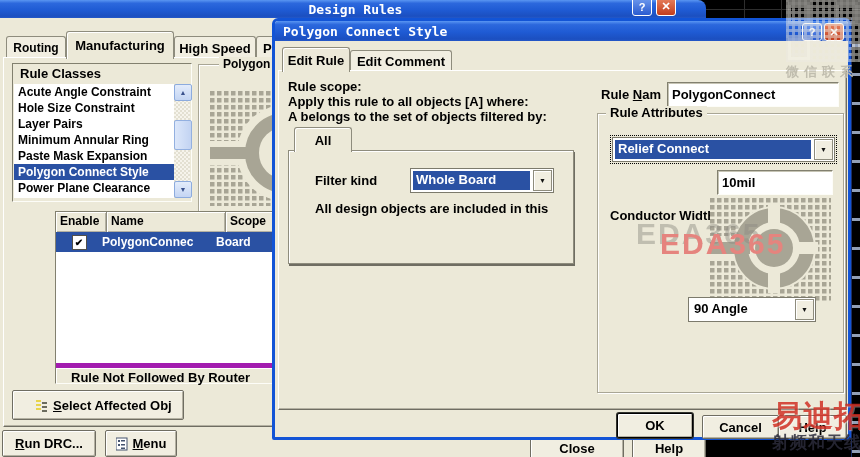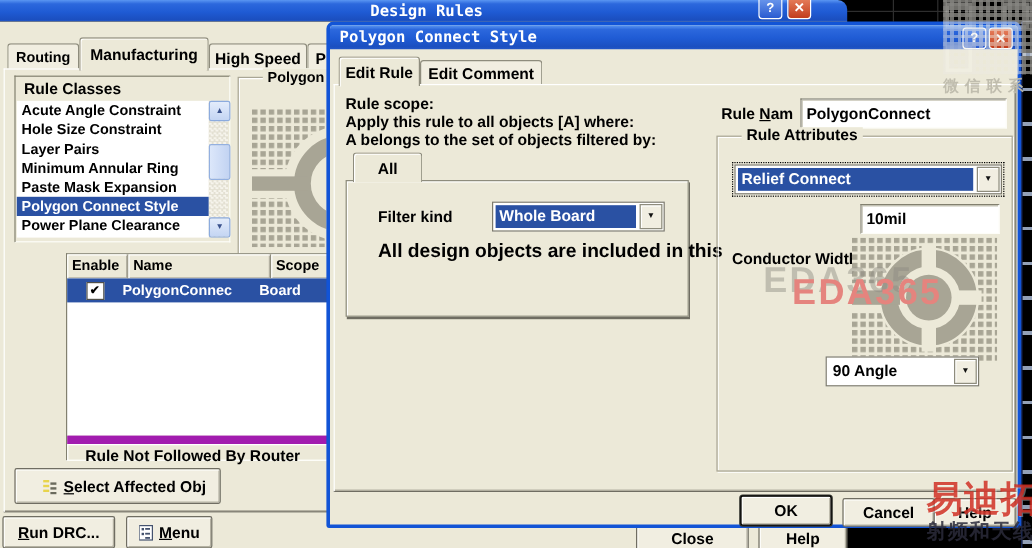--- a/index.html
+++ b/index.html
@@ -140,21 +140,21 @@
           <div class="th" style="width:114px;">Name</div>
           <div class="th" style="flex:1;border-right:none;">Scope</div>
         </div>
         <div style="display:flex;height:20px;background:#2a51a3;color:#fff;align-items:center;">
           <div style="width:46px;display:flex;justify-content:center;">
             <div class="checkbox">✔</div>
           </div>
           <div style="width:114px;font-weight:bold;white-space:nowrap;overflow:hidden;">PolygonConnec</div>
           <div style="flex:1;font-weight:bold;">Board</div>
         </div>
-        <div class="abs" style="left:0;bottom:0;width:100%;height:20px;background:#ece9d8;border-top:7px solid #a21caf;box-shadow:inset 1px 1px 0 #fff;line-height:19px;padding-left:15px;box-sizing:border-box;font-weight:bold;font-size:13px;">Rule Not Followed By Router</div>
+        <div class="abs" style="left:0;bottom:0;width:100%;height:20px;background:#ece9d8;border-top:5px solid #a21caf;box-shadow:inset 1px 1px 0 #fff;line-height:19px;padding-left:15px;box-sizing:border-box;font-weight:bold;font-size:13px;">Rule Not Followed By Router</div>
       </div>
 
       <div class="btn" style="left:12px;top:372px;width:148px;height:28px;justify-content:flex-start;padding-left:22px;font-size:13px;">
         <svg width="13" height="13" style="margin-right:5px;">
           <rect x="1" y="1" width="5" height="2" fill="#e8d44c"></rect>
           <rect x="1" y="5" width="5" height="2" fill="#e8d44c"></rect>
           <rect x="1" y="9" width="5" height="2" fill="#e8d44c"></rect>
           <rect x="7" y="3" width="5" height="2" fill="#6b6b5e"></rect>
           <rect x="7" y="7" width="5" height="2" fill="#6b6b5e"></rect>
           <rect x="7" y="11" width="5" height="2" fill="#6b6b5e"></rect>
@@ -197,28 +197,28 @@
       <div class="abs bold" style="left:9px;top:23px;font-size:13px;">Apply this rule to all objects [A] where:</div>
       <div class="abs bold" style="left:9px;top:38px;font-size:13px;">A belongs to the set of objects filtered by:</div>
 
       <div class="tab active" style="left:15px;top:56px;width:56px;height:24px;font-size:13px;background:#ece9d8;">All</div>
       <div class="abs" style="left:9px;top:79px;width:284px;height:112px;border:1px solid #8e8c7d;box-shadow:1px 2px 0 #6f6d62, inset 1px 1px 0 #fff;background:#ece9d8;">
         <div class="abs bold" style="left:26px;top:22px;font-size:13px;">Filter kind</div>
         <div class="combo" style="left:121px;top:17px;width:142px;height:23px;">
           <div class="sel hl">Whole Board</div>
           <div class="dd">▼</div>
         </div>
-        <div class="abs bold" style="left:26px;top:50px;font-size:16px;white-space:nowrap;">All design objects are included in this</div>
+        <div class="abs bold" style="left:26px;top:50px;font-size:13px;white-space:nowrap;">All design objects are included in this</div>
       </div>
 
       <div class="abs bold" style="left:322px;top:16px;font-size:13px;white-space:nowrap;"><span>Rule </span><span class="u">N</span><span>am</span></div>
       <input class="field" style="left: 388px; top: 11px; width: 172px; height: 25px;" value="PolygonConnect">
 
       <div class="groupbox" style="left:318px;top:42px;width:245px;height:278px;">
-        <div class="grouplabel" style="left:20px;font-size:13px;text-align:center;">Rule Attributes</div>
+        <div class="grouplabel" style="left:8px;font-size:13px;text-align:center;">Rule Attributes</div>
 
         <div class="combo focusdots" style="left:14px;top:23px;width:221px;height:23px;">
           <div class="sel hl">Relief Connect</div>
           <div class="dd">▼</div>
         </div>
 
         <div class="abs bold" style="left:12px;top:62px;font-size:13px;margin-top:32px;">Conductor Width</div>
         <input class="field" style="left: 119px; top: 56px; width: 116px; height: 25px;" value="10mil">
 
 

